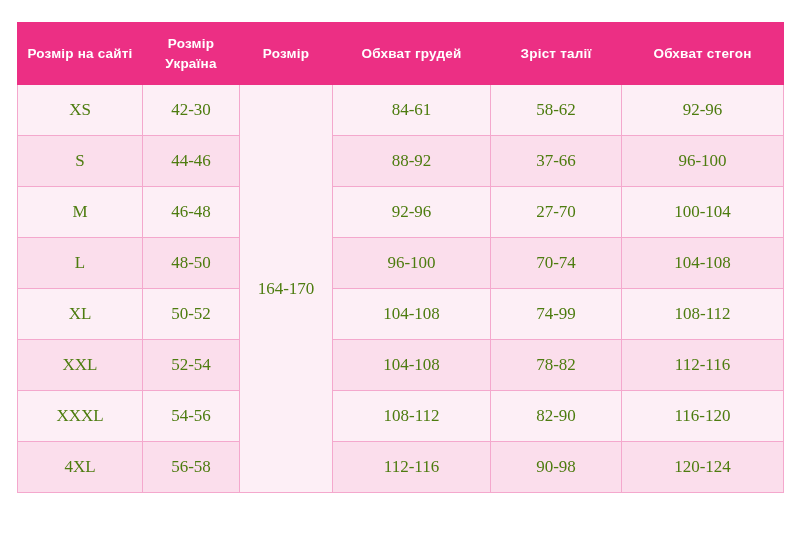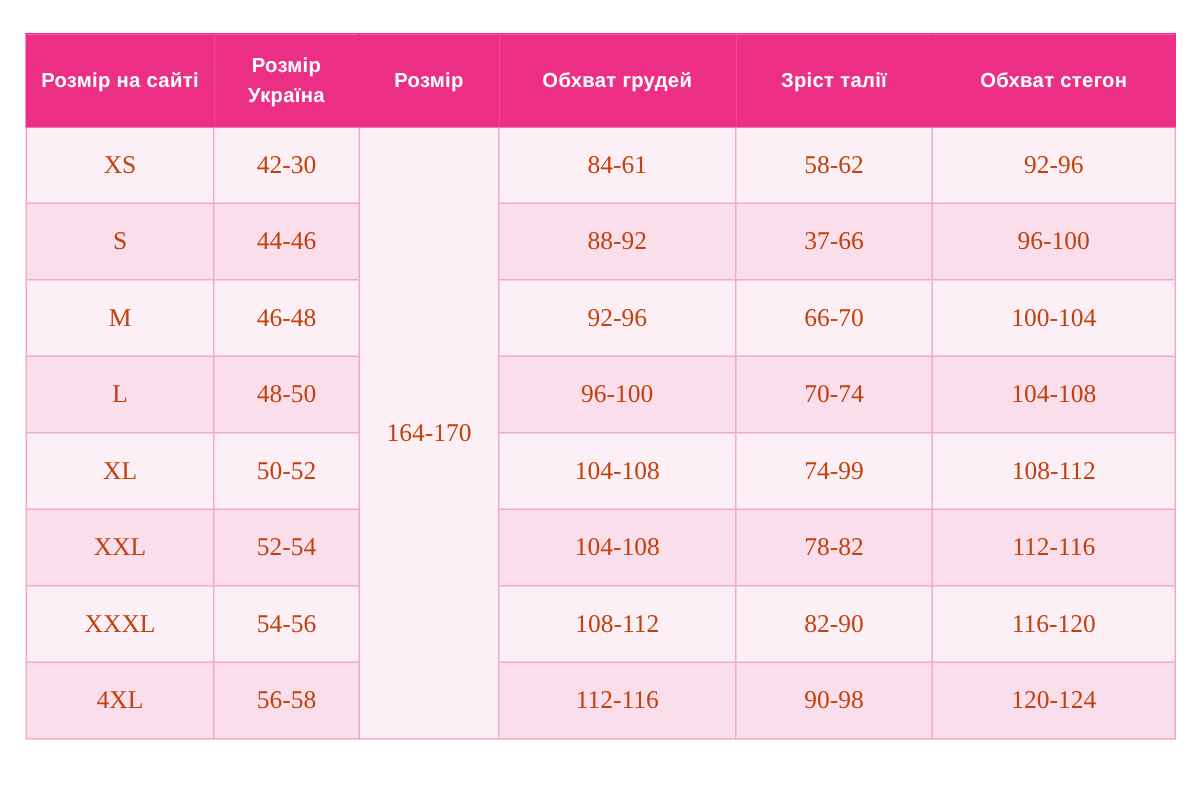--- a/index.html
+++ b/index.html
@@ -23,21 +23,21 @@
     top: 22px;
     width: 766px;
     border-collapse: collapse;
     table-layout: fixed;
   }
   table.size-table th,
   table.size-table td {
     border: 1px solid #f4a8cd;
     text-align: center;
     vertical-align: middle;
-    color: #c2410c;
+    color: #4d7c0f;
   }
   table.size-table thead th {
     background: #ec2f84;
     color: #ffffff;
     font-family: "Liberation Sans", sans-serif;
     font-size: 13.5px;
     font-weight: bold;
     line-height: 1.45;
     padding: 11px 4px;
     border: 1px solid #ec2f84;
@@ -101,21 +101,21 @@
         <td class="alt">S</td>
         <td class="alt">44-46</td>
         <td class="alt">88-92</td>
         <td class="alt">37-66</td>
         <td class="alt">96-100</td>
       </tr>
       <tr>
         <td>M</td>
         <td>46-48</td>
         <td>92-96</td>
-        <td>66-70</td>
+        <td>27-70</td>
         <td>100-104</td>
       </tr>
       <tr>
         <td class="alt">L</td>
         <td class="alt">48-50</td>
         <td class="alt">96-100</td>
         <td class="alt">70-74</td>
         <td class="alt">104-108</td>
       </tr>
       <tr>

